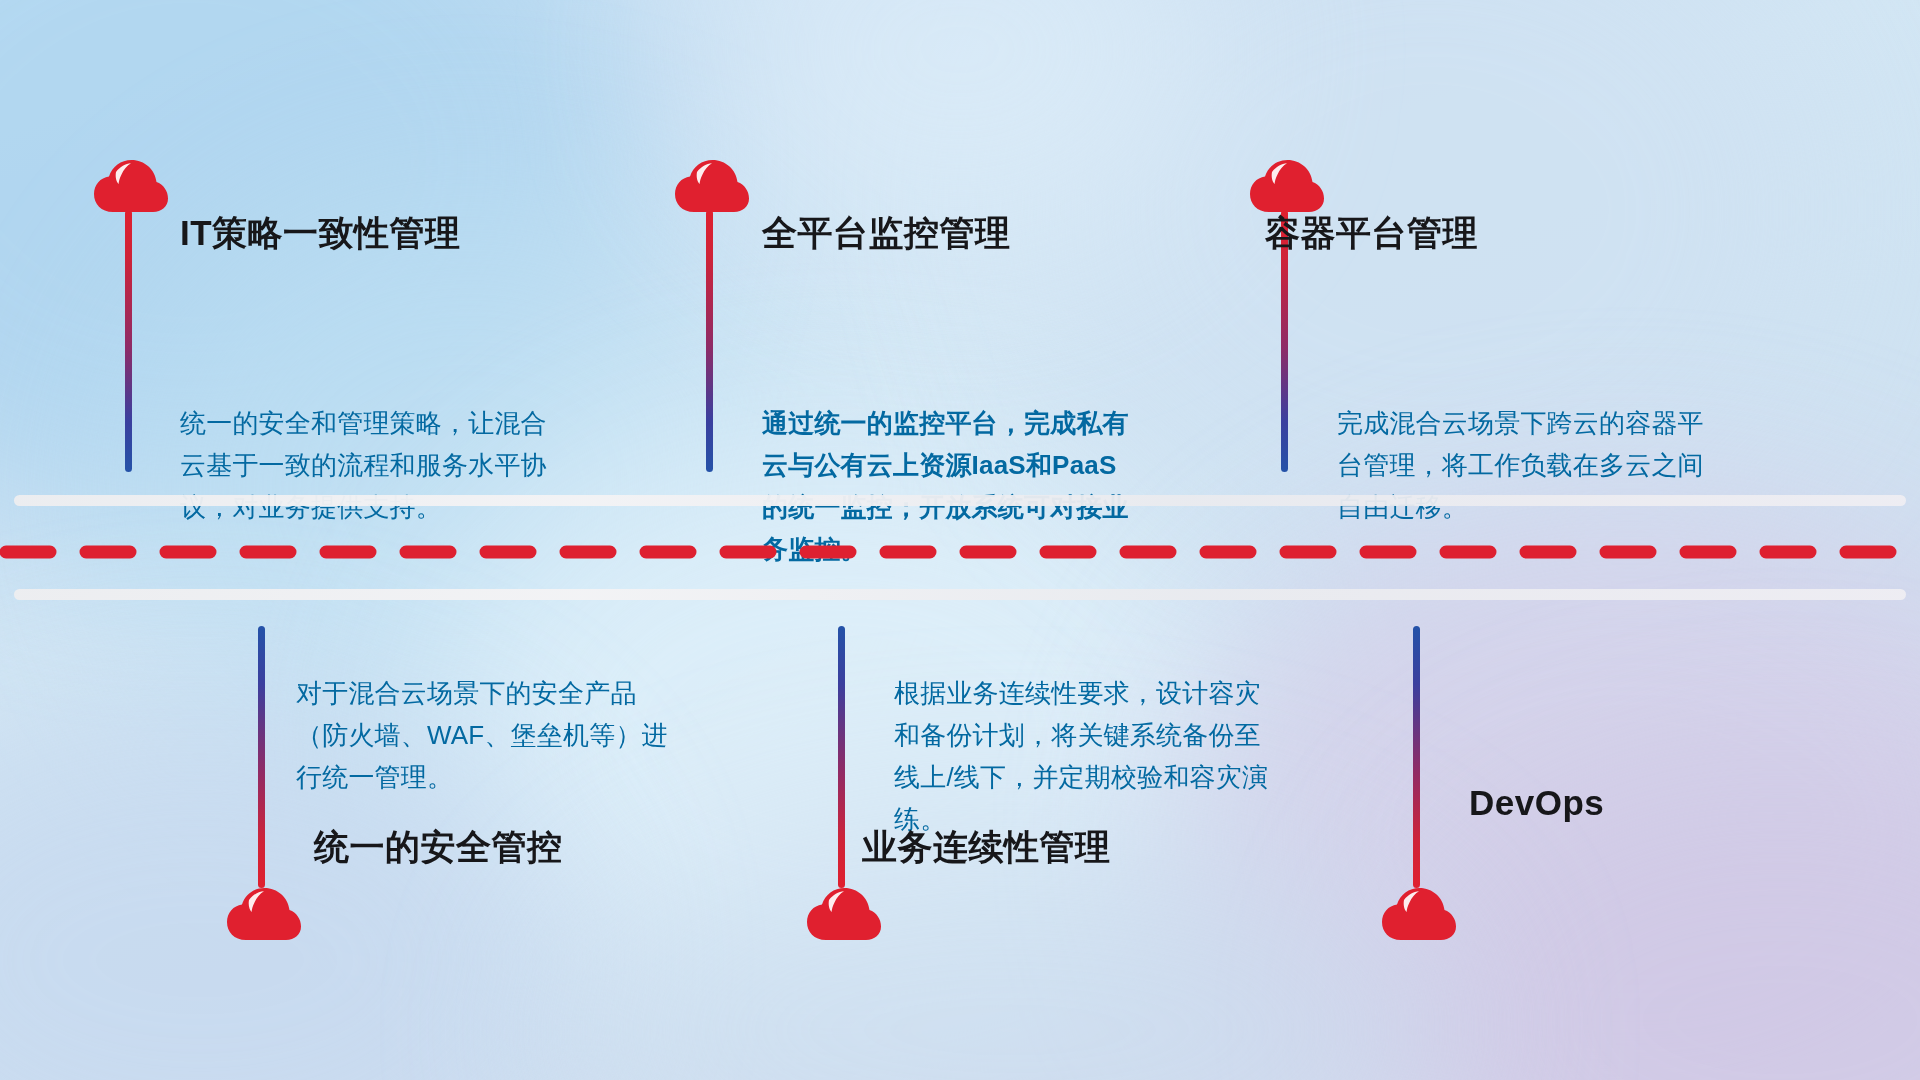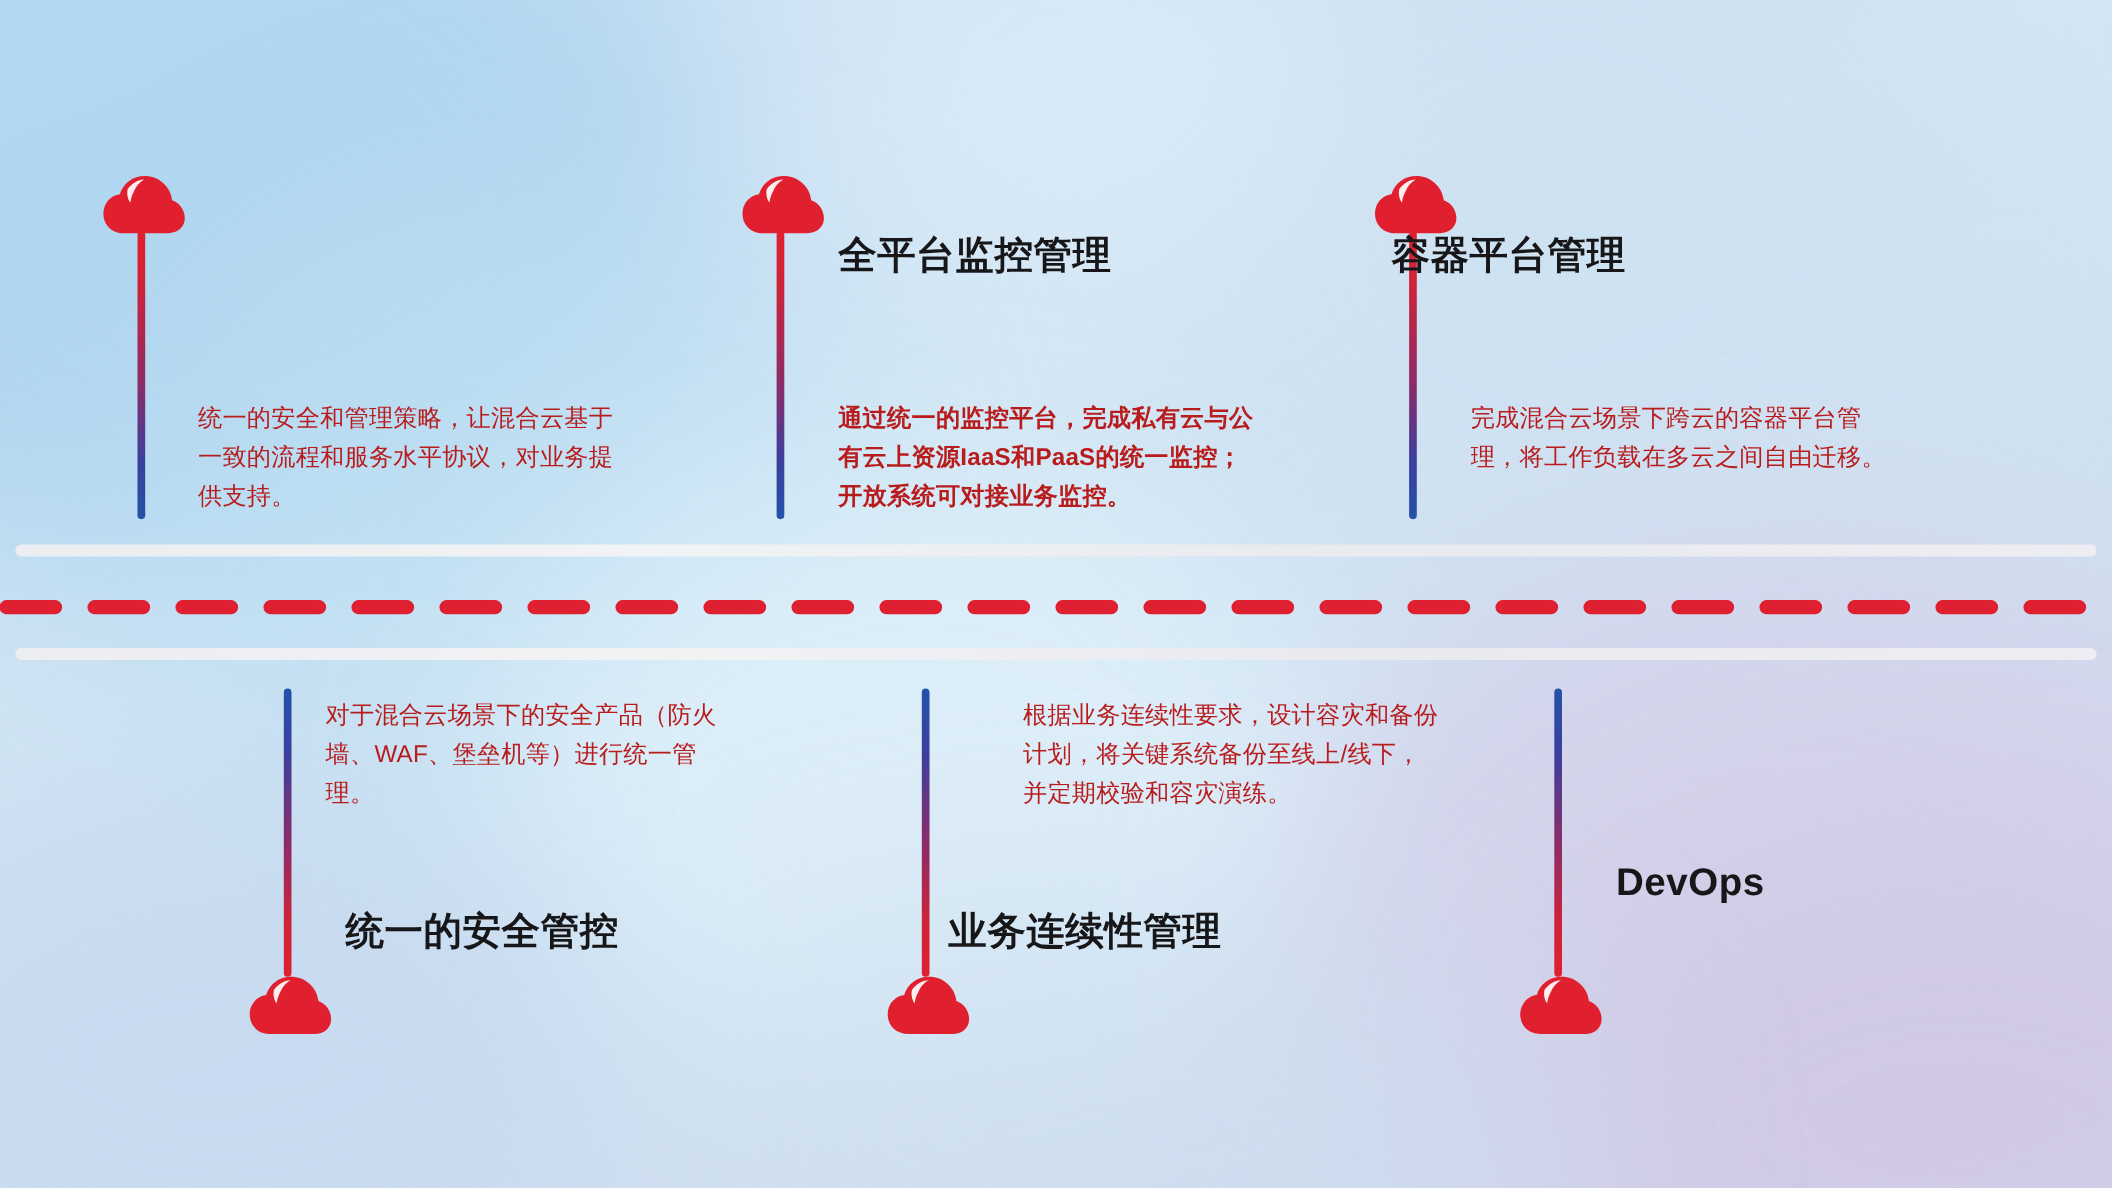--- a/index.html
+++ b/index.html
@@ -79,25 +79,26 @@
     position: absolute;
     font-size: 35px;
     font-weight: 700;
     color: #17171a;
     letter-spacing: 0.5px;
     white-space: nowrap;
     line-height: 1.1;
   }
   .body {
     position: absolute;
-    font-size: 22px;
+    font-size: 26px;
     line-height: 1.62;
-    color: #b91c1c;
+    color: #0369a1;
     width: 380px;
     letter-spacing: 0.2px;
+    margin-top: 40px;
   }
 
   
   .rail {
     position: absolute;
     left: 14px;
     width: 1892px;
     height: 11px;
     border-radius: 6px;
     background: linear-gradient(to right,
@@ -136,20 +137,21 @@
     <div class="bg-blob blob-i"></div>
   </div>
 
   <div class="cloud" style="left:94px; top:160px;">
     <svg viewBox="0 0 74 54" xmlns="http://www.w3.org/2000/svg">
       <path d="M19 52 C7 52 0 44 0 34 C0 25 6.5 17.5 15 16.5 C18 6.5 27 0 37.5 0 C50.5 0 61 9.5 62.5 22 C69.5 24.5 74 31 74 38.5 C74 46.5 67.5 52 59 52 Z" fill="#e0202f"></path>
       <path d="M22 12 C26 6.5 31.5 3.5 37 3.2 C33 5.5 29.5 9.5 27.5 14.5 C25.5 18.5 24.8 21.5 24.6 24 C22.5 22 21 17 22 12 Z" fill="#ffffff" opacity="0.92"></path>
     </svg>
   </div>
   <div class="stem stem-top" style="left:125px; top:210px; height:262px;"></div>
+  <div class="heading" style="left:180px; top:214px;">IT策略一致性管理</div>
   <div class="body" style="left:180px; top:362px;">统一的安全和管理策略，让混合云基于一致的流程和服务水平协议，对业务提供支持。</div>
 
   <div class="cloud" style="left:675px; top:160px;">
     <svg viewBox="0 0 74 54" xmlns="http://www.w3.org/2000/svg">
       <path d="M19 52 C7 52 0 44 0 34 C0 25 6.5 17.5 15 16.5 C18 6.5 27 0 37.5 0 C50.5 0 61 9.5 62.5 22 C69.5 24.5 74 31 74 38.5 C74 46.5 67.5 52 59 52 Z" fill="#e0202f"></path>
       <path d="M22 12 C26 6.5 31.5 3.5 37 3.2 C33 5.5 29.5 9.5 27.5 14.5 C25.5 18.5 24.8 21.5 24.6 24 C22.5 22 21 17 22 12 Z" fill="#ffffff" opacity="0.92"></path>
     </svg>
   </div>
   <div class="stem stem-top" style="left:706px; top:210px; height:262px;"></div>
   <div class="heading" style="left:762px; top:214px;">全平台监控管理</div>
@@ -177,21 +179,21 @@
   <div class="body" style="left:296px; top:632px;">对于混合云场景下的安全产品（防火墙、WAF、堡垒机等）进行统一管理。</div>
   <div class="heading" style="left:314px; top:828px;">统一的安全管控</div>
   <div class="cloud" style="left:227px; top:888px;">
     <svg viewBox="0 0 74 54" xmlns="http://www.w3.org/2000/svg">
       <path d="M19 52 C7 52 0 44 0 34 C0 25 6.5 17.5 15 16.5 C18 6.5 27 0 37.5 0 C50.5 0 61 9.5 62.5 22 C69.5 24.5 74 31 74 38.5 C74 46.5 67.5 52 59 52 Z" fill="#e0202f"></path>
       <path d="M22 12 C26 6.5 31.5 3.5 37 3.2 C33 5.5 29.5 9.5 27.5 14.5 C25.5 18.5 24.8 21.5 24.6 24 C22.5 22 21 17 22 12 Z" fill="#ffffff" opacity="0.92"></path>
     </svg>
   </div>
 
   <div class="stem stem-bottom" style="left:838px; top:626px; height:262px;"></div>
-  <div class="body" style="left:930px; top:632px;">根据业务连续性要求，设计容灾和备份计划，将关键系统备份至线上/线下，并定期校验和容灾演练。</div>
+  <div class="body" style="left:894px; top:632px;">根据业务连续性要求，设计容灾和备份计划，将关键系统备份至线上/线下，并定期校验和容灾演练。</div>
   <div class="heading" style="left:862px; top:828px;">业务连续性管理</div>
   <div class="cloud" style="left:807px; top:888px;">
     <svg viewBox="0 0 74 54" xmlns="http://www.w3.org/2000/svg">
       <path d="M19 52 C7 52 0 44 0 34 C0 25 6.5 17.5 15 16.5 C18 6.5 27 0 37.5 0 C50.5 0 61 9.5 62.5 22 C69.5 24.5 74 31 74 38.5 C74 46.5 67.5 52 59 52 Z" fill="#e0202f"></path>
       <path d="M22 12 C26 6.5 31.5 3.5 37 3.2 C33 5.5 29.5 9.5 27.5 14.5 C25.5 18.5 24.8 21.5 24.6 24 C22.5 22 21 17 22 12 Z" fill="#ffffff" opacity="0.92"></path>
     </svg>
   </div>
 
   <div class="stem stem-bottom" style="left:1413px; top:626px; height:262px;"></div>
   <div class="heading" style="left:1469px; top:784px;">DevOps</div>

